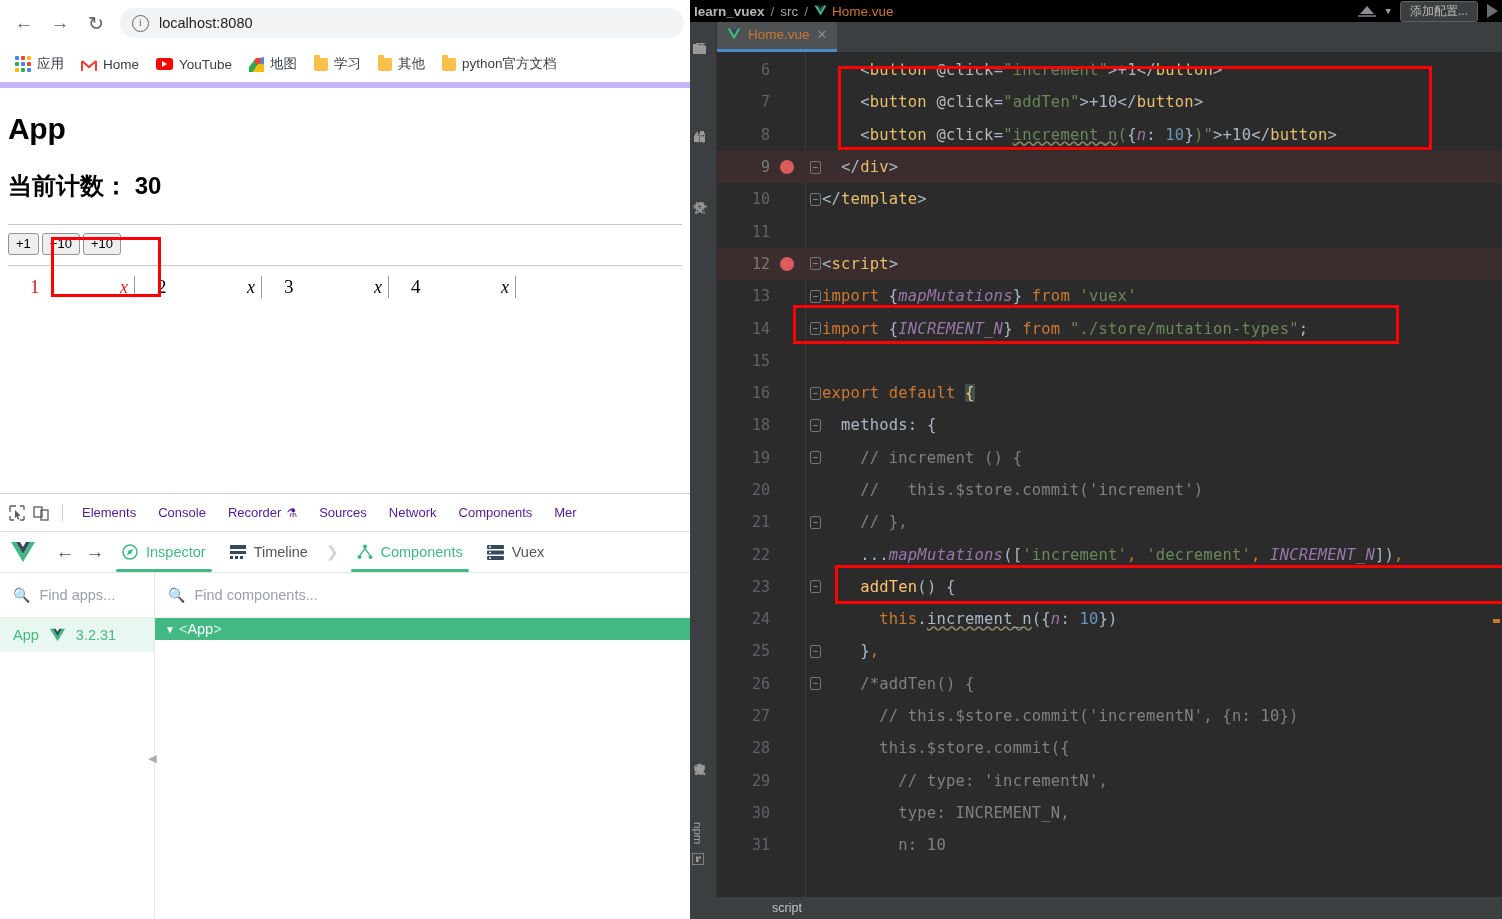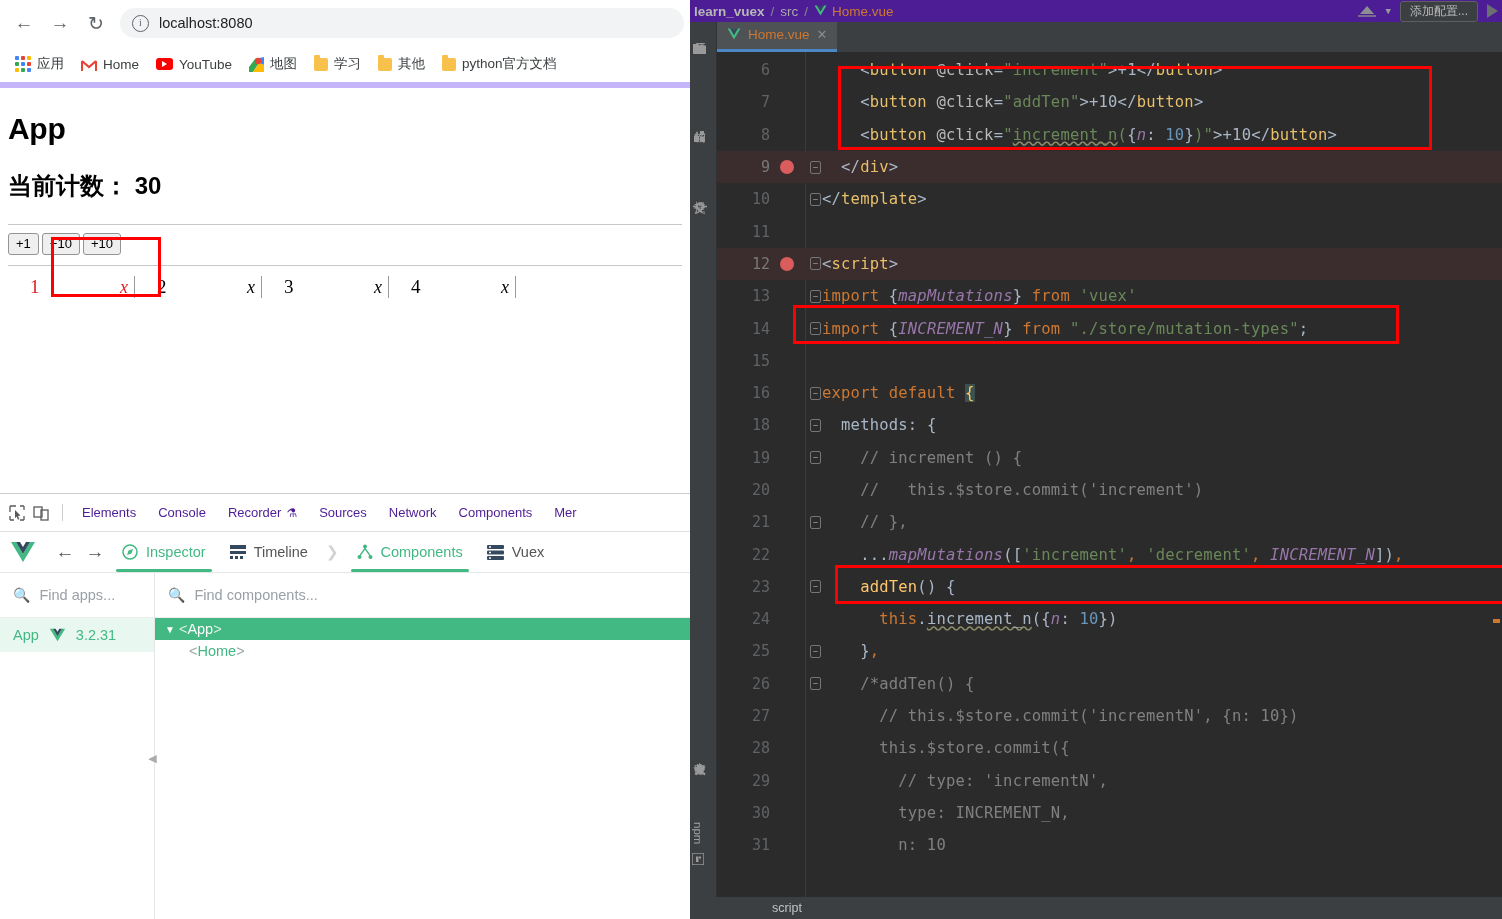--- a/index.html
+++ b/index.html
@@ -96,21 +96,21 @@
   .tree-row.sel .tag-nm{color:#fff;}
   .tag-nm{color:#42b883;}
   .child-row{padding-left:34px;}
   .child-row .tag-br{color:#9aa8a2;}
   .panel-handle{position:absolute;left:-6px;top:50%;width:7px;height:22px;color:#aaa;font-size:11px;
                 display:flex;align-items:center;justify-content:center;}
 
   
   .ide{position:absolute;left:690px;top:0;width:812px;height:919px;background:#3c3f41;
        font-family:"DejaVu Sans Mono", monospace;}
-  .ide-top{height:22px;background:#4c1d95;display:flex;align-items:center;
+  .ide-top{height:22px;background:#000000;display:flex;align-items:center;
            padding-left:4px;font-size:13.5px;position:relative;overflow:hidden;}
   .crumb{color:#b7b7b7;font-family:"Liberation Sans",sans-serif;font-weight:bold;font-size:13.5px;}
   .crumb-sep{color:#8a8a8a;padding:0 6px;font-family:"Liberation Sans",sans-serif;font-weight:normal;}
   .crumb.plain{font-weight:normal;color:#a9a9a9;}
   .crumb.file{color:#cc7832;font-weight:normal;}
   .ide-top-right{position:absolute;right:4px;top:0;height:22px;display:flex;align-items:center;gap:9px;}
   .cfg-box{border:1px solid #5e6060;border-radius:3px;padding:1px 9px;color:#bbb;font-size:12px;
            font-family:"Liberation Sans",sans-serif;background:#3c3f41;}
   .run-tri{width:0;height:0;border-left:11px solid #6b6f71;border-top:7px solid transparent;border-bottom:7px solid transparent;}
 
@@ -362,23 +362,20 @@
         </div>
 
         <div class="vue-right">
           <div class="searchbox">
             <span class="search-ico">🔍</span>
             <span class="search-ph">Find components...</span>
           </div>
           <div class="tree-row sel">
             <span class="caret">▼</span>
             <span><span class="tag-br">&lt;</span><span class="tag-nm">App</span><span class="tag-br">&gt;</span></span>
-          </div>
-          <div class="tree-row child-row">
-            <span><span class="tag-br">&lt;</span><span class="tag-nm">Home</span><span class="tag-br">&gt;</span></span>
           </div>
           <div class="panel-handle">◀</div>
         </div>
       </div>
     </div>
 
     <div class="annot" style="left:51px;top:237px;width:104px;height:54px;"></div>
   </div>
 
   <div class="ide">

